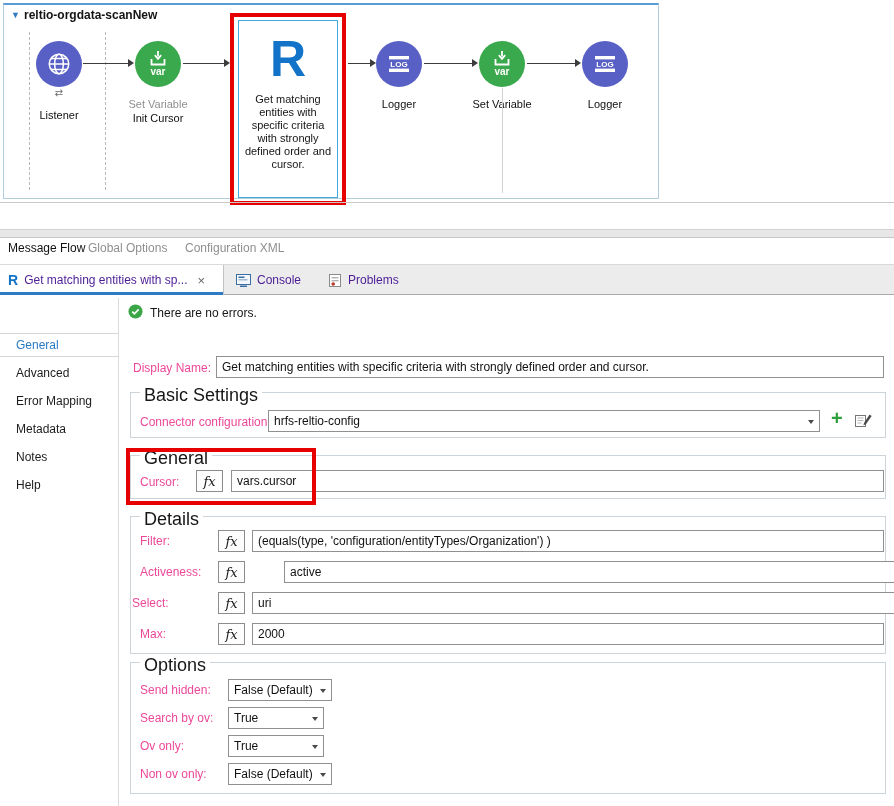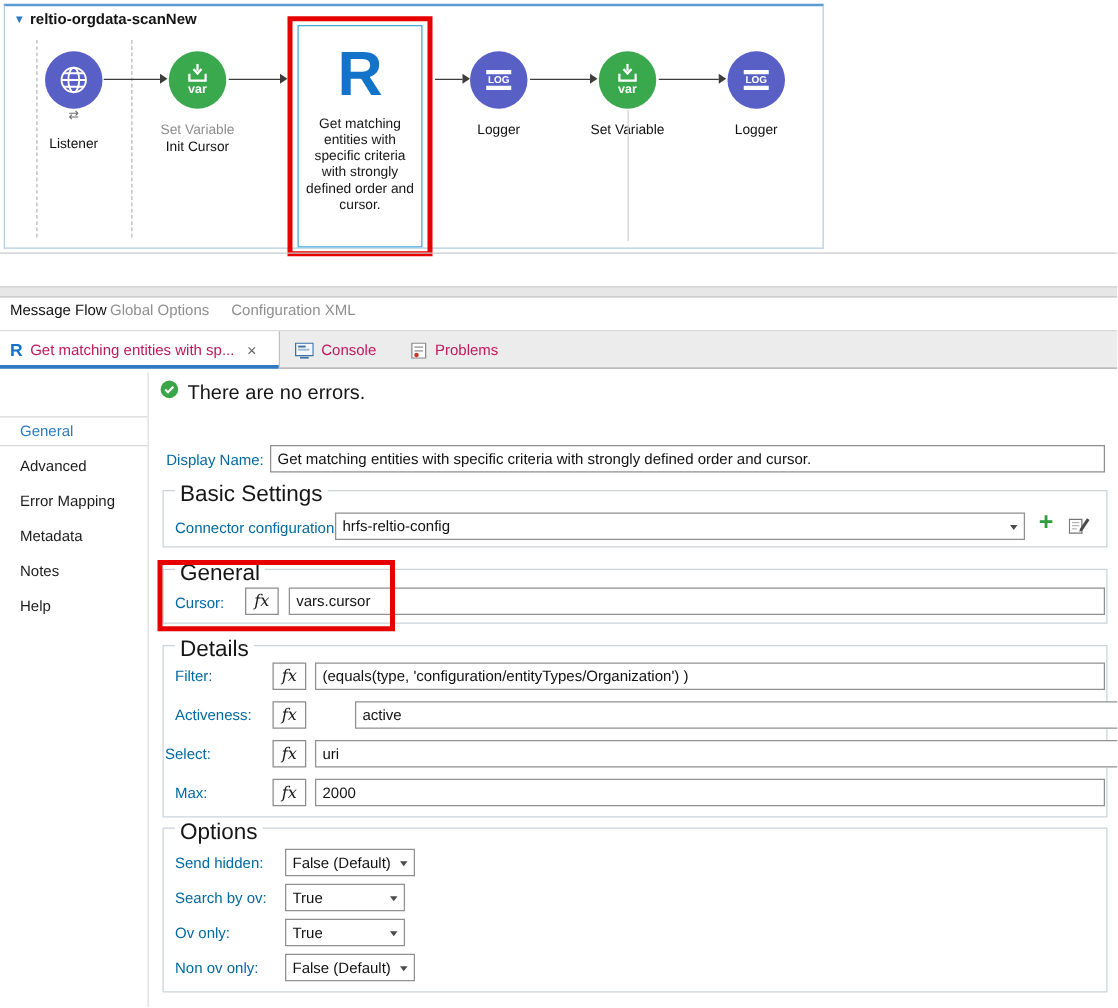--- a/index.html
+++ b/index.html
@@ -33,31 +33,31 @@
   .hline203{position:absolute;left:0;top:202px;width:894px;height:1px;background:#c9c9c9}
   .splitter{position:absolute;left:0;top:229px;width:894px;height:7px;background:#e7e7e7;border-top:1px solid #d2d2d2;border-bottom:1px solid #c6c6c6;box-sizing:content-box}
   .vtab{position:absolute;top:241px;font-size:12px;white-space:nowrap}
   .vtab.on{color:#111}
   .vtab.off{color:#8f8f8f}
   .tabbar{position:absolute;left:0;top:264px;width:894px;height:31px;background:#ececec;border-top:1px solid #dadada;border-bottom:1px solid #a9a9a9;box-sizing:border-box}
   .etab{position:absolute;top:0;height:30px;display:flex;align-items:center;box-sizing:border-box}
   .etab.active{left:0;width:224px;background:#fff;border-right:1px solid #c3c3c3;padding:0 8px}
   .underline{position:absolute;left:0;bottom:0;width:100%;height:3px;background:#2f7ac4}
   .etab.plain{padding:0 10px}
-  .etab-label{font-size:12px;color:#be185d;margin-left:6px;white-space:nowrap}
+  .etab-label{font-size:12px;color:#4c1d95;margin-left:6px;white-space:nowrap}
   .closex{font-size:13px;color:#666;margin-left:10px}
   .ricon{font-size:14px;font-weight:bold;color:#1273c9;line-height:16px}
 
   
-  .status-text{position:absolute;left:150px;top:306px;font-size:16px;color:#161616;white-space:nowrap}
+  .status-text{position:absolute;left:150px;top:306px;font-size:12px;color:#161616;white-space:nowrap}
   .props-divider{position:absolute;left:118px;top:298px;width:1px;height:508px;background:#dcdcdc}
   .side-item{position:absolute;left:16px;font-size:12px;color:#1c1c1c;white-space:nowrap}
   .side-item.sel{color:#2a7ac2}
   .side-line{position:absolute;left:0;width:118px;height:1px;background:#d7d7d7}
-  .lbl{position:absolute;font-size:12px;color:#0369a1;white-space:nowrap}
+  .lbl{position:absolute;font-size:12px;color:#ec4899;white-space:nowrap}
   .tf{position:absolute;height:22px;box-sizing:border-box;border:1px solid #909090;background:#fff;
       font-family:"Liberation Sans",sans-serif;font-size:12px;color:#111;padding:2px 5px}
   .group{position:absolute;border:1px solid #ccd3d9;box-sizing:border-box}
   .legend{position:absolute;font-size:18px;color:#161616;background:#fff;padding:0 4px;white-space:nowrap}
   .fxbtn{position:absolute;width:27px;height:22px;box-sizing:border-box;border:1px solid #8c8c8c;background:#fdfdfd;
          font-family:"DejaVu Serif",serif;font-style:italic;font-size:13px;color:#1a1a1a;
          display:flex;align-items:center;justify-content:center;padding:0}
   .combo{position:absolute;height:22px;box-sizing:border-box;border:1px solid #909090;background:#fff;
          display:flex;align-items:center;padding:0 18px 0 5px}
   .combo .val{font-size:12px;color:#111;white-space:nowrap;overflow:hidden}

